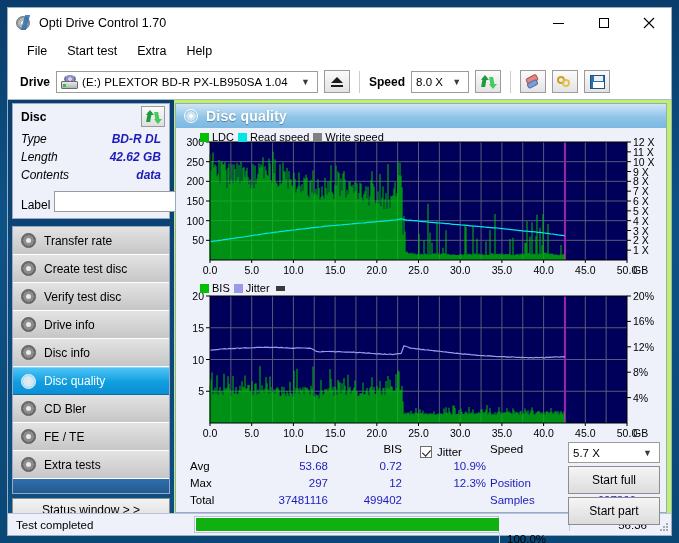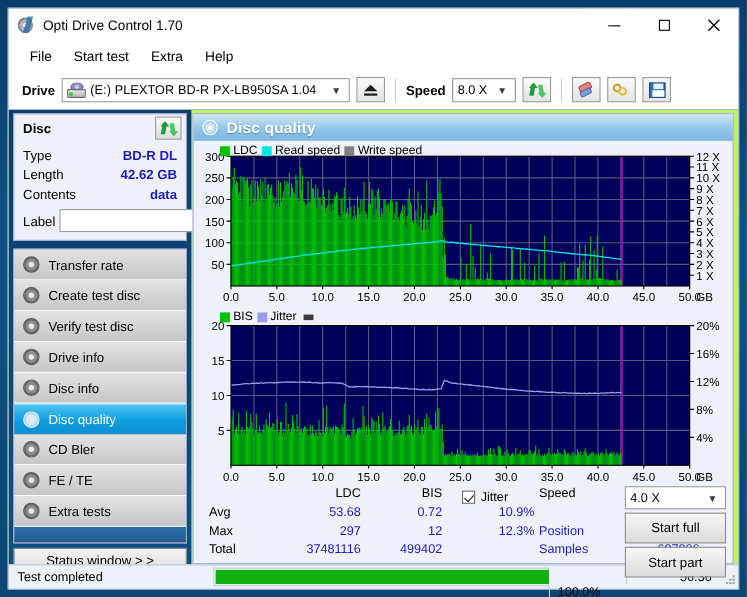--- a/index.html
+++ b/index.html
@@ -109,24 +109,24 @@
   .content { flex: 1; display: flex; background: #bef264; min-height: 0; }
   .leftcol { width: 166px; flex: none; display: flex; flex-direction: column;
     background: linear-gradient(180deg,#0a3f6e,#0d4f82); padding: 0; }
   
   .disc-panel { background: #eef0fa; border: 1px solid #9aa8c8; margin: 3px 4px 0 4px; flex: none; }
   .disc-head { height: 25px; display: flex; align-items: center; padding: 0 4px 0 8px; }
   .disc-head .t { font-size: 12px; font-weight: bold; color: #000; }
   .disc-head .btn { margin-left: auto; width: 24px; height: 21px; border: 1px solid #9b9b9b;
     background: linear-gradient(180deg,#fbfbfb,#dedede); display:flex;align-items:center;justify-content:center;}
   .disc-rows { padding: 3px 8px 6px 8px; }
-  .disc-row { display: flex; align-items: center; font-size: 12px; height: 18px; }
+  .disc-row { display: flex; font-size: 12px; height: 18px; font-style: italic; }
   .disc-row .k { color: #000; }
   .disc-row .v { margin-left: auto; color: #1c1cbb; font-weight: bold; }
-  .label-row { display: flex; align-items: center; gap: 4px; margin-top: 3px; }
+  .label-row { display: flex; align-items: flex-end; gap: 4px; margin-top: 3px; }
   .label-row .k { font-size: 12px; color: #000; }
   .label-input { flex: 1; height: 21px; background: #fff; border: 1px solid #9b9b9b; }
   .label-btn { width: 24px; height: 23px; border: 1px solid #9b9b9b; background: linear-gradient(180deg,#fbfbfb,#dedede);
     display:flex;align-items:center;justify-content:center;}
   .cd-ico { width: 15px; height: 15px; border-radius: 50%;
     background: radial-gradient(circle at 50% 50%, #fdfde8 0 20%, #cfcf52 22% 52%, #e8e88a 54% 78%, #b8b840 80% 100%);
     border: 1px solid #8a8a30; }
   
   .navlist { margin: 7px 4px 0 4px; border: 1px solid #9aa8c8; background:#cfd4e4; flex: none; }
   .nav-item { height: 28px; display: flex; align-items: center; gap: 8px; padding-left: 8px;
@@ -1308,21 +1308,21 @@
             <div class="cell spdlab">Samples</div>
           </div>
           <div class="col">
             <div class="hdr spdval">2.35 X</div>
             <div class="cell spdval">&nbsp;</div>
             <div class="cell spdval">43637 MB</div>
             <div class="cell spdval">697806</div>
           </div>
           <div class="ctrlcol">
             <div class="combo">
-              <span>4.0 X</span>
+              <span>5.7 X</span>
               <span class="arrow">▼</span>
             </div>
             <div class="btn-std">Start full</div>
             <div class="btn-std">Start part</div>
           </div>
         </div>
 
       </div>
     </div>
   </div>

